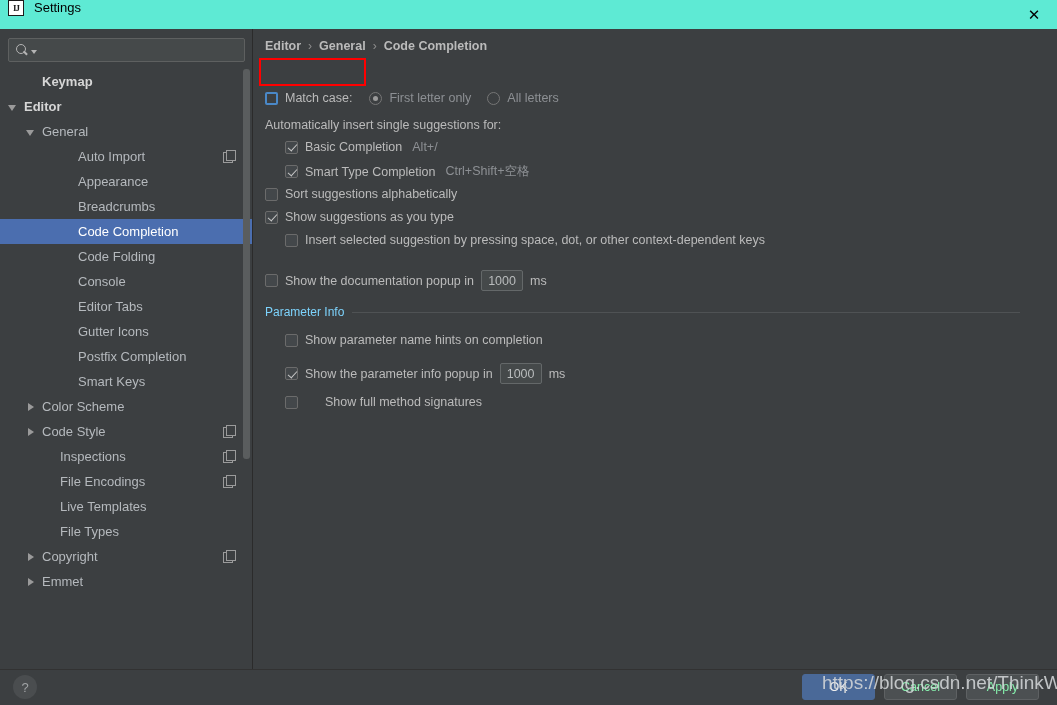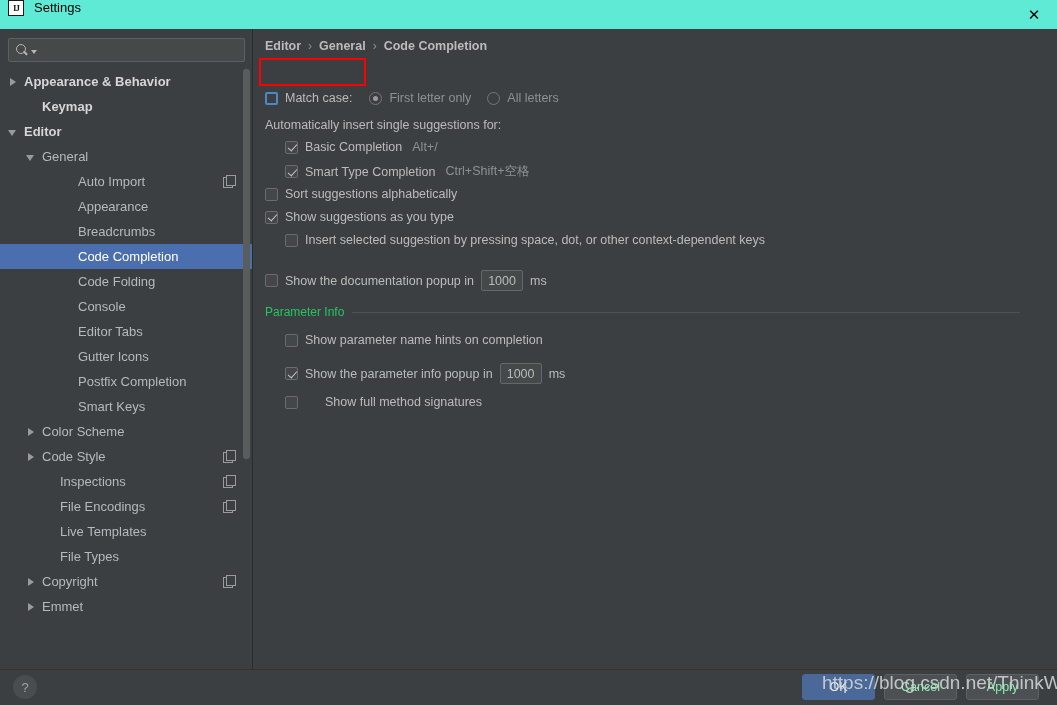--- a/index.html
+++ b/index.html
@@ -262,21 +262,21 @@
   }
 
   
   .group-sep {
     position: absolute;
     display: flex; align-items: center;
     width: 755px;
   }
   .group-sep .g-label {
     font-size: 12px;
-    color: #22c55e;
+    color: #7dd3fc;
     padding-right: 8px;
     white-space: nowrap;
   }
   .group-sep .g-line {
     flex: 1; height: 1px;
     background: #4f5254;
   }
 
   
   .annot-box {
@@ -355,25 +355,20 @@
     <div class="sidebar">
       <div class="search-wrap">
         <div class="search-box">
           <span class="search-icon"></span>
           <span class="search-caret"></span>
         </div>
       </div>
 
       <div class="tree" id="tree">
           <div class="tree-row bold">
-            <span style="width: 6px; flex: 0 0 auto;"></span>
-            <span class="tree-arrow collapsed"></span>
-            <span class="tree-label" style="margin-left: 4px;">Appearance &amp; Behavior</span>
-          </div>
-          <div class="tree-row bold">
             <span style="width: 24px; flex: 0 0 auto;"></span>
             <span class="tree-arrow"></span>
             <span class="tree-label" style="margin-left: 4px;">Keymap</span>
           </div>
           <div class="tree-row bold">
             <span style="width: 6px; flex: 0 0 auto;"></span>
             <span class="tree-arrow expanded"></span>
             <span class="tree-label" style="margin-left: 4px;">Editor</span>
           </div>
           <div class="tree-row">

